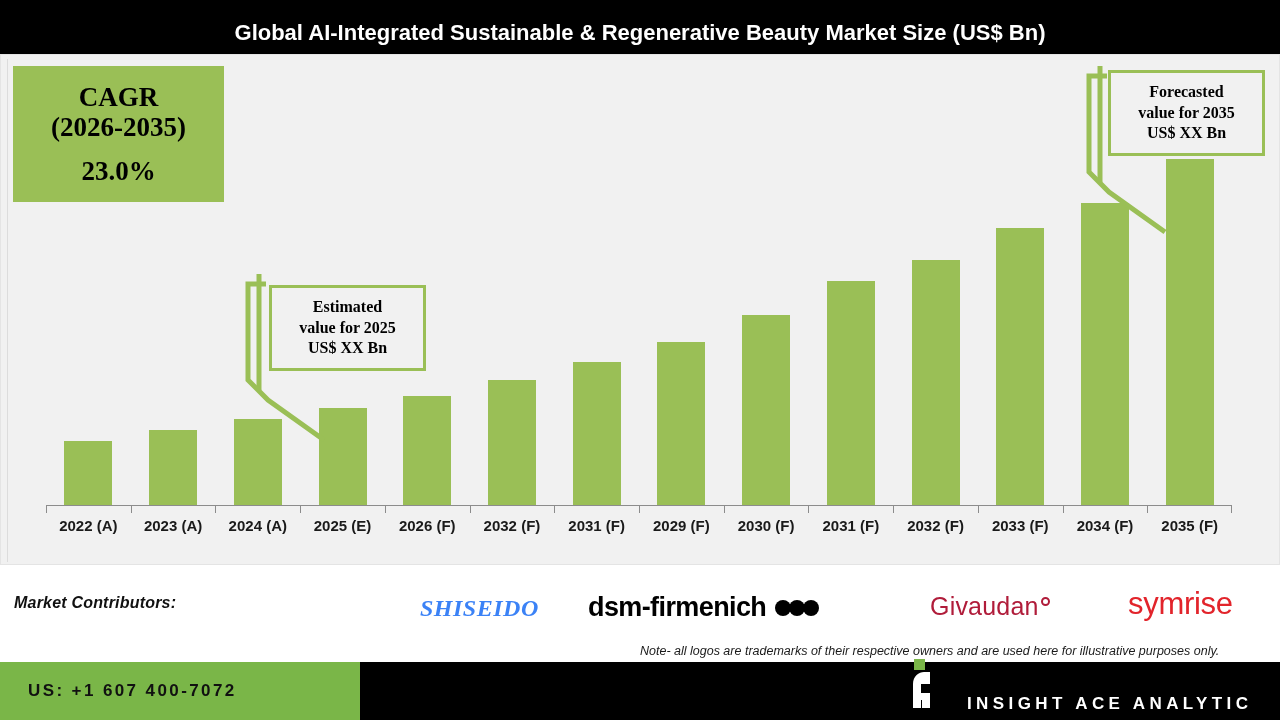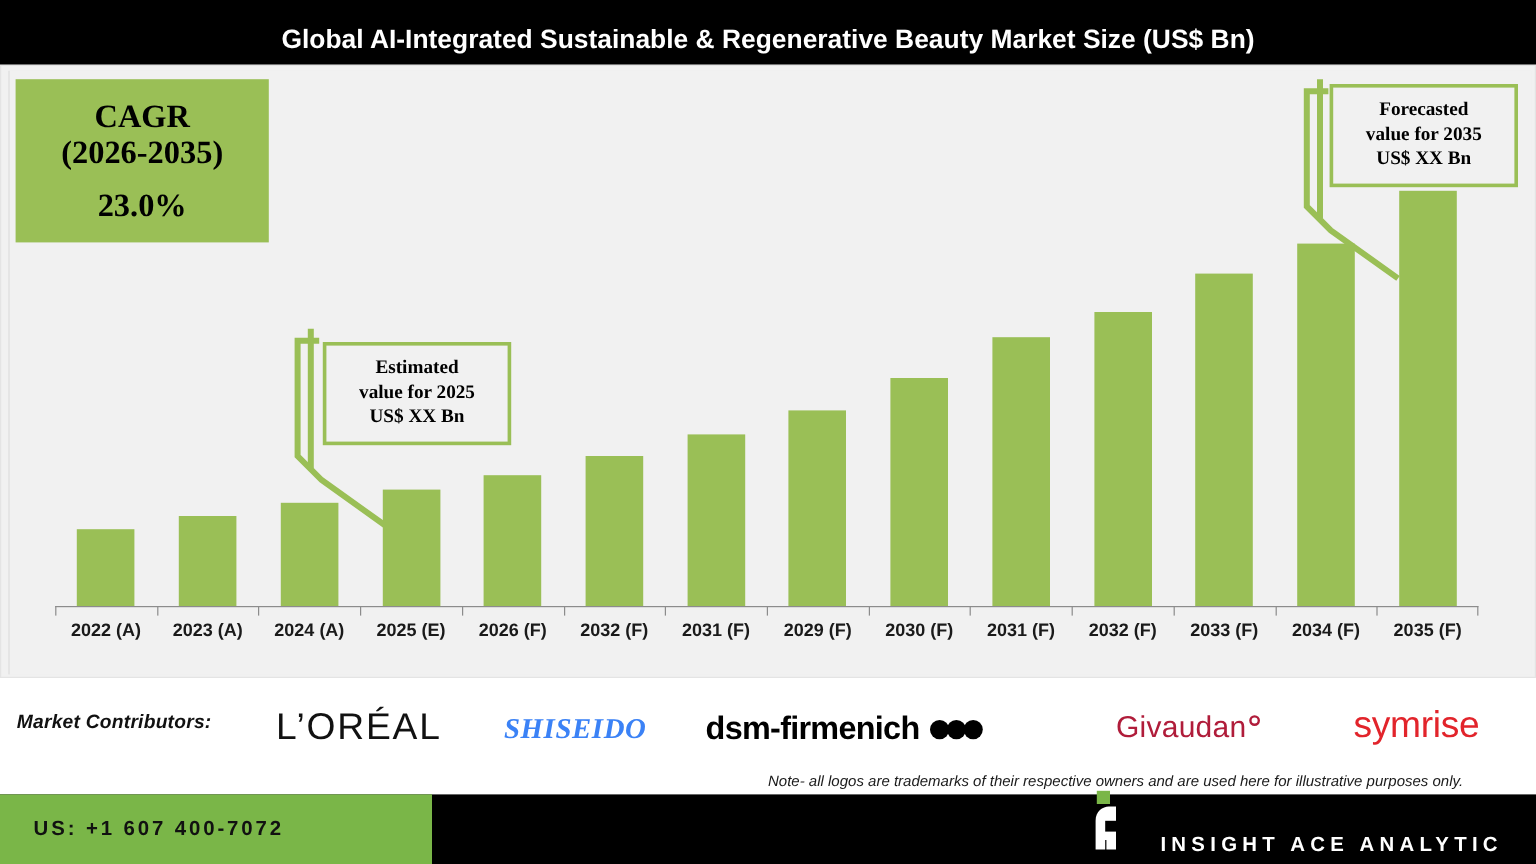--- a/index.html
+++ b/index.html
@@ -210,21 +210,20 @@
 
   <div class="callout callout-fc">
     <div>Forecasted</div>
     <div>value for 2035</div>
     <div>US$ XX Bn</div>
   </div>
 
   <div class="logos"></div>
   <div class="contrib-label">Market Contributors:</div>
 
-  <div class="logo-loreal">L’ORÉAL</div>
   <div class="logo-shiseido">SHISEIDO</div>
 
   <div class="logo-dsm">
     <span>dsm-firmenich</span>
     <span class="dsm-dots">
         <i></i>
         <i></i>
         <i></i>
       </span>
   </div>

